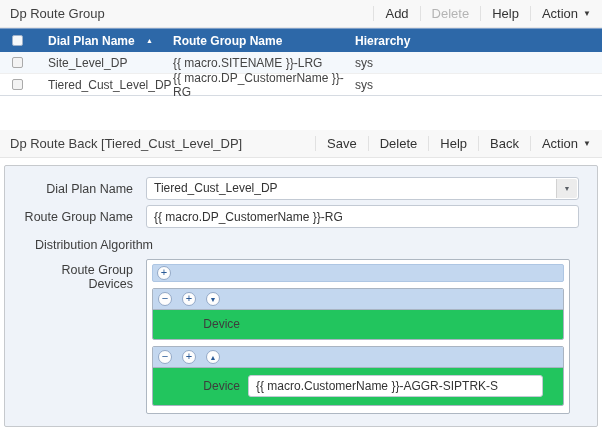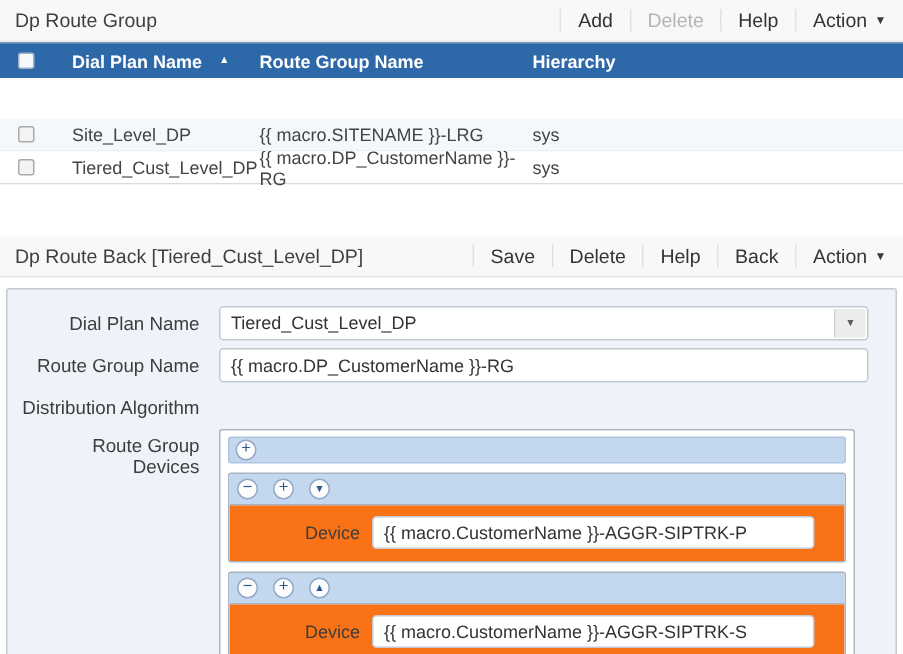--- a/index.html
+++ b/index.html
@@ -43,41 +43,41 @@
   .col-check { width:34px; display:flex; justify-content:center; align-items:center; }
   .col-dial  { width:131px; padding-left:14px; display:flex; align-items:center; }
   .col-rg    { width:180px; padding-left:8px; }
   .col-hier  { flex:1; padding-left:10px; }
   .sort-glyph { font-size:7px; color:#ffffff; margin-left:auto; margin-right:12px; line-height:1; }
   .grid-row {
     display:flex; align-items:center;
     height:22px; font-size:12px; color:#444;
     background:#fff; border-bottom:1px solid #efefef;
   }
-  .grid-row.row-alt { background:#f4f8fc;margin-top:27px; }
+  .grid-row.row-alt { background:#f4f8fc; }
   .grid-row:last-of-type { border-bottom:1px solid #d6dbe2; }
   .checkbox {
     width:11px; height:11px; border:1px solid #aaaaaa;
     background:#f3f3f3; border-radius:2px; display:inline-block;
   }
   .header-checkbox { border-color:#9fb2ca; background:#f6f8fa; }
 
   .spacer { height:34px; background:#fff; }
 
   
   .form-box {
     position:relative;
     margin:7px 4px 0 4px;
     height:262px;
     background:#eff3f9;
     border:1px solid #c6c9cd;
     border-radius:2px;
   }
   .frow { position:absolute; left:0; display:flex; align-items:center; height:23px; }
-  .r1 { top:11px; } .r2 { top:39px; } .r3 { top:67px; }
+  .r1 { top:11px; } .r2 { top:39px; } .r3 { top:67px;padding-left:20px; }
   .field-label {
     width:136px; text-align:right; padding-right:8px;
     font-size:12.5px; color:#3d3d3d; white-space:nowrap;
   }
   .control { margin-left:5px; }
   .text-input, .select-box {
     width:433px; height:23px;
     background:#fff; border:1px solid #c3cad4; border-radius:3px;
     font-family:"Liberation Sans", sans-serif;
     font-size:12px; color:#333;
@@ -106,21 +106,21 @@
     display:flex; align-items:center; padding-left:4px;
   }
   .group {
     margin-top:6px; border:1px solid #a9b4c2; border-radius:2px; overflow:hidden;
   }
   .group-header {
     height:21px; background:#c3d7ef; border-bottom:1px solid #a9b4c2;
     display:flex; align-items:center; gap:10px; padding-left:5px;
   }
   .group-body {
-    background:#f97316; display:flex; align-items:center;
+    background:#22c55e; display:flex; align-items:center;
     padding:7px 0 8px 0;
   }
   .device-label { width:95px; text-align:right; padding-right:8px;
                   font-size:12px; color:#3d3d3d; }
   .device-input {
     width:295px; height:22px;
     background:#fff; border:1px solid #c3cad4; border-radius:3px;
     font-family:"Liberation Sans", sans-serif;
     font-size:12px; color:#333; padding:0 7px; outline:none;
   }
@@ -232,21 +232,20 @@
           </span>
           <span class="circle-btn">
             <span class="sym">+</span>
           </span>
           <span class="circle-btn">
             <span class="sym-arrow">▼</span>
           </span>
         </div>
         <div class="group-body">
           <span class="device-label">Device</span>
-          <input class="device-input" type="text" value="{{ macro.CustomerName }}-AGGR-SIPTRK-P" style="">
         </div>
       </div>
 
       <div class="group">
         <div class="group-header">
           <span class="circle-btn">
             <span class="sym">−</span>
           </span>
           <span class="circle-btn">
             <span class="sym">+</span>

